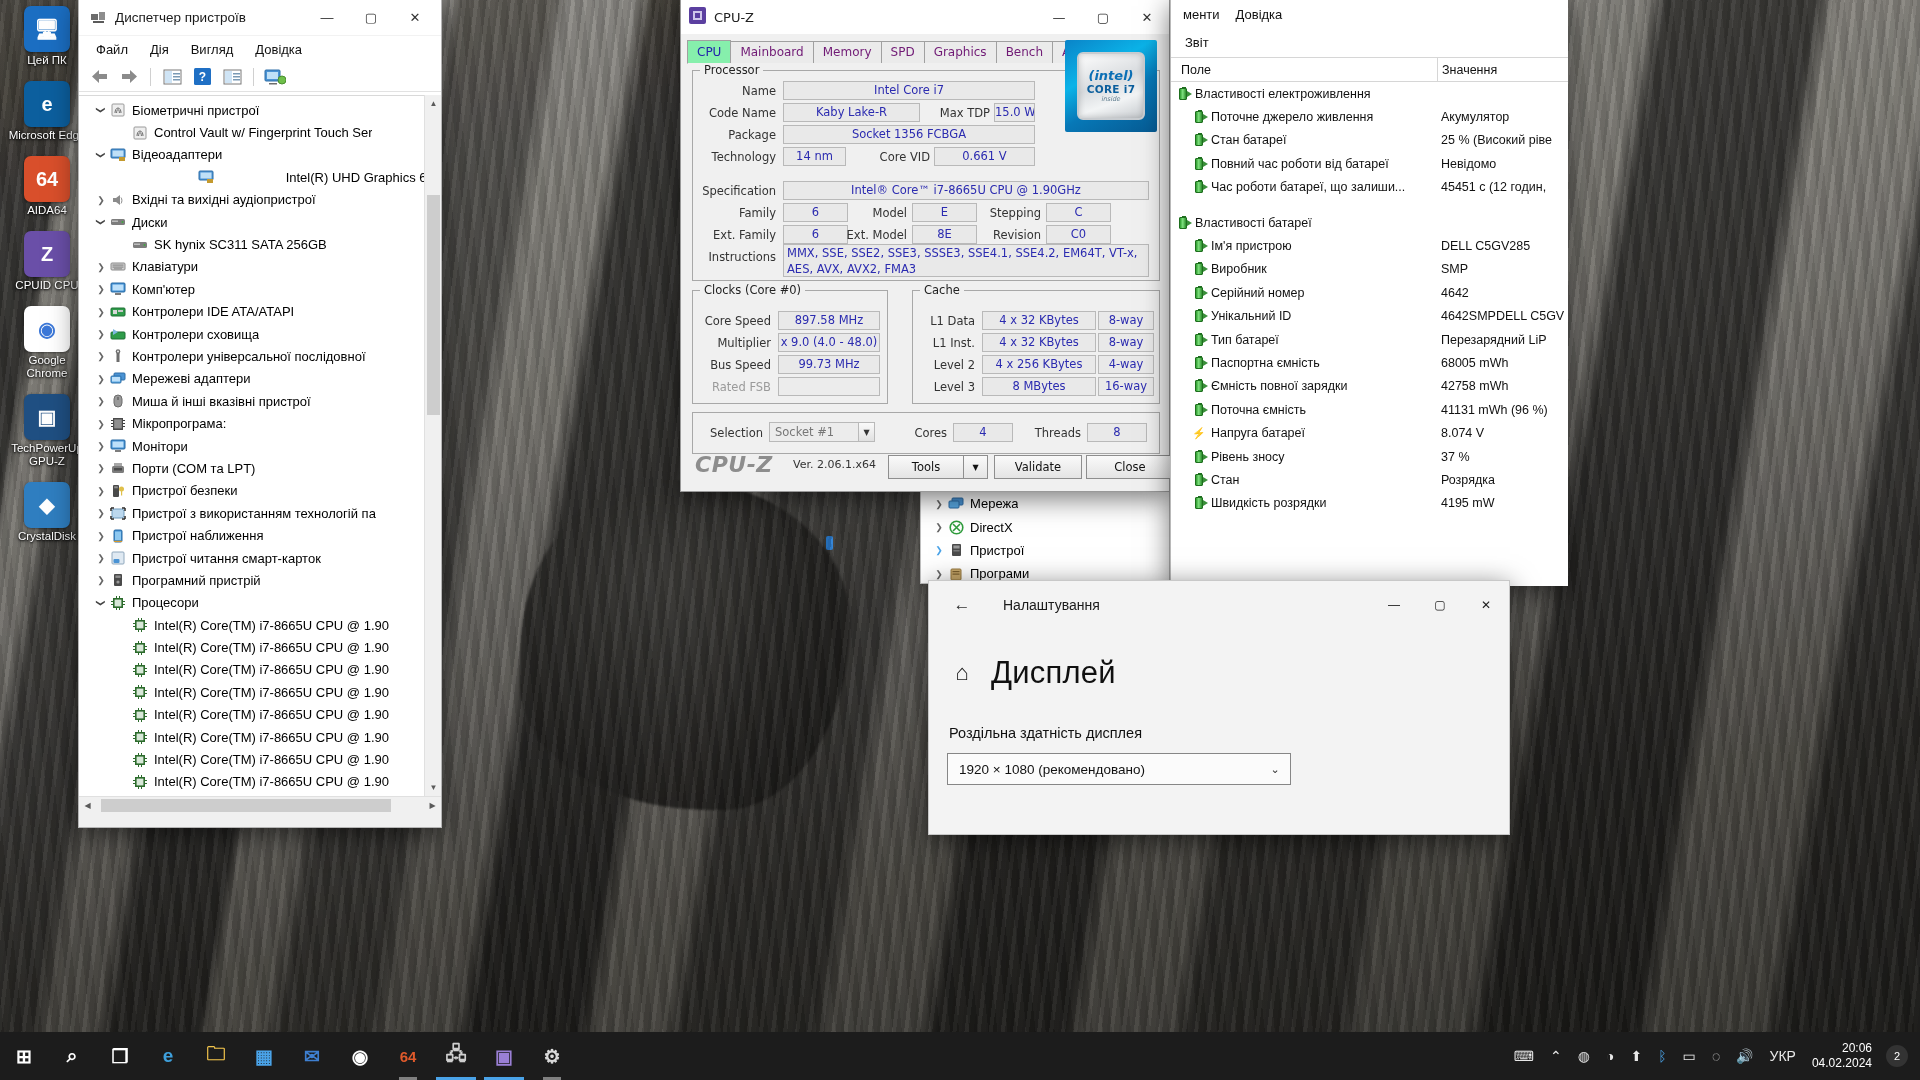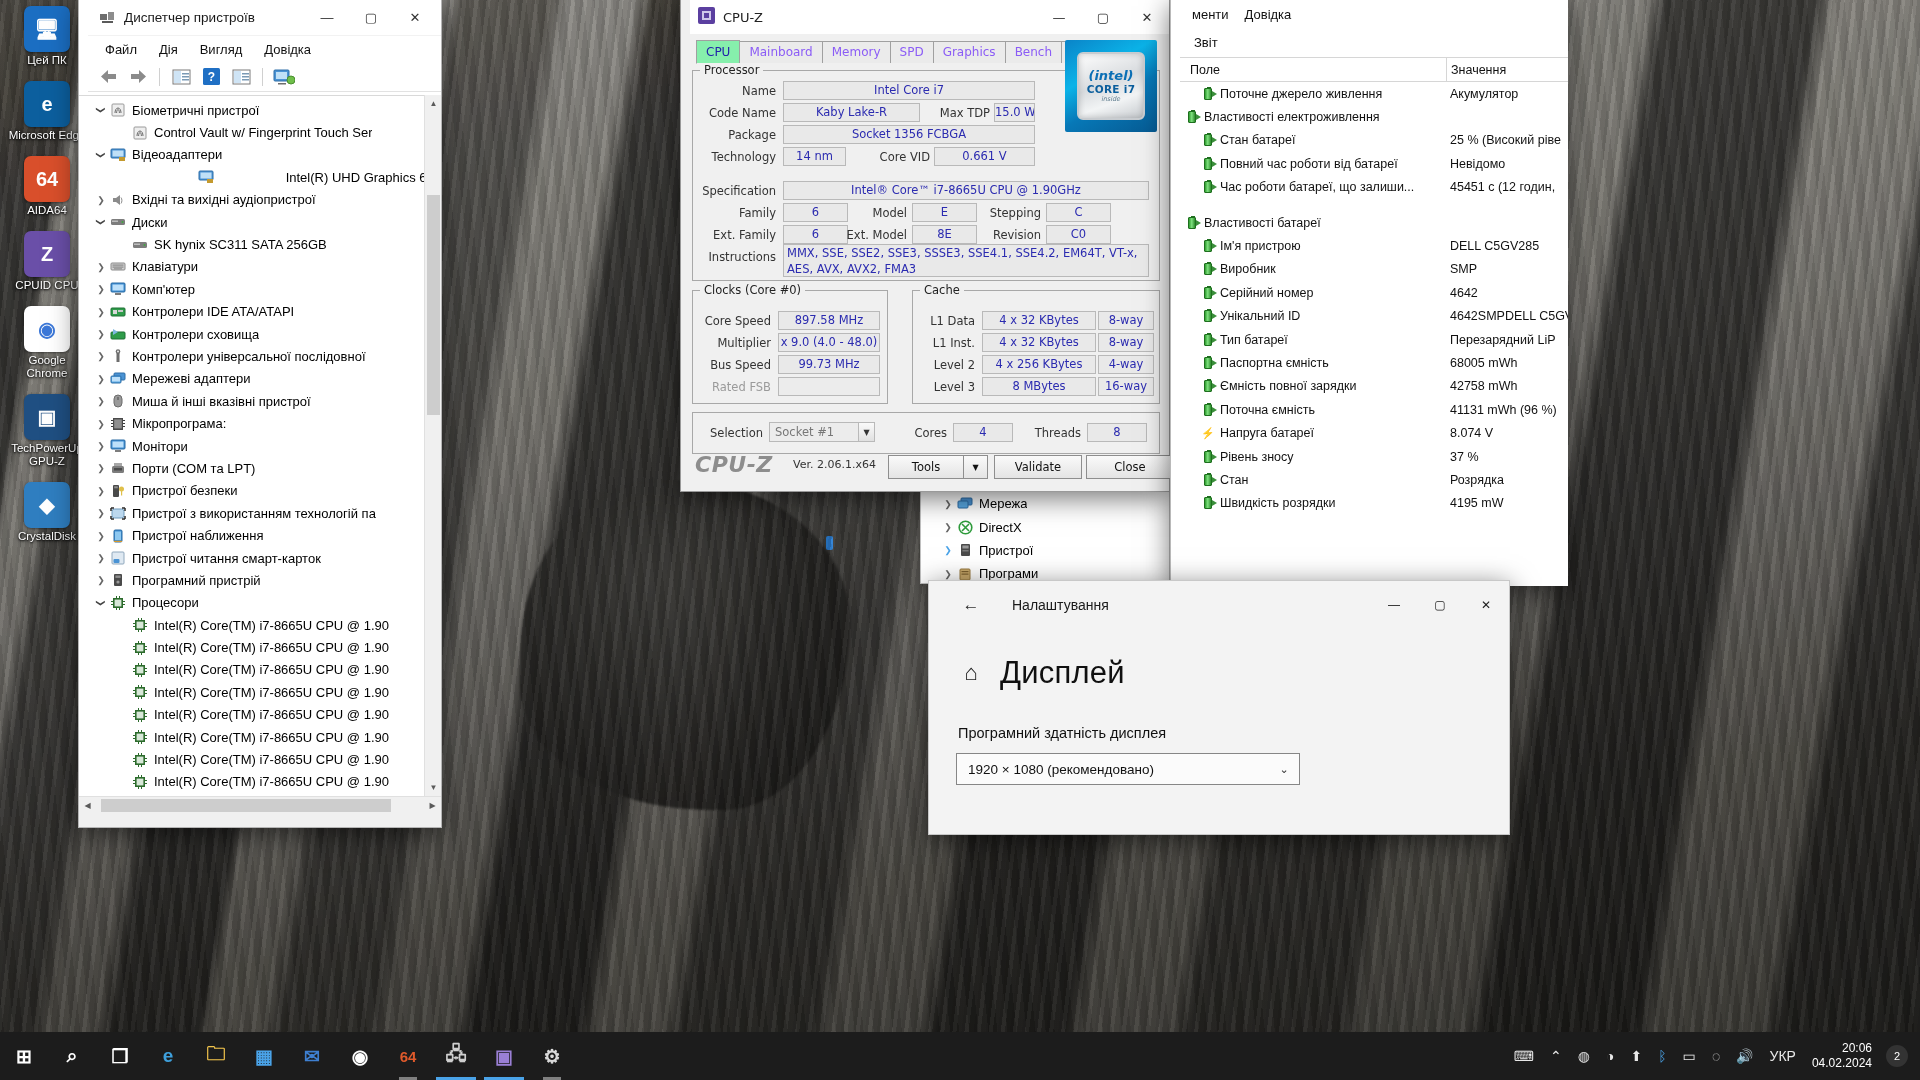--- a/index.html
+++ b/index.html
@@ -44,21 +44,21 @@
     font-size:20px; color:#fff; font-weight:bold;
     box-shadow:0 1px 3px rgba(0,0,0,.5);
   }
   .dicon .lbl {
     font-size:11.5px; color:#fff; line-height:13px;
     text-shadow:0 1px 2px #000, 0 0 4px #000;
     word-wrap:break-word;
   }
 
   
-  .win { position:absolute; background:#f0f0f0; box-shadow:0 6px 26px rgba(0,0,0,.55);padding-left:9px; }
+  .win { position:absolute; background:#f0f0f0; box-shadow:0 6px 26px rgba(0,0,0,.55); }
 
   
   #devmgr { left:78px; top:0; width:364px; height:828px;
             background:#fff; border:1px solid #b5b5b5; border-top:none; }
   #devmgr .title {
     height:36px; background:#fff; display:flex; align-items:center; gap:8px;
     padding:0 4px 0 10px; border-bottom:1px solid #f2f2f2;
   }
   #devmgr .title .t-ico { width:18px; height:18px; display:flex; align-items:center; justify-content:center; }
   #devmgr .title .t-text { font-size:13.5px; color:#1a1a1a; flex:1; }
@@ -94,21 +94,21 @@
                     display:flex; align-items:center; justify-content:center; }
   #devmgr .statusbar { position:absolute; left:0; right:0; bottom:0; height:31px; background:#f0f0f0; }
 
   
   #cpuz { left:680px; top:0; width:490px; height:492px;
           background:#f0f0f0; border:1px solid #999; border-top:none;
           font-family:"DejaVu Sans", sans-serif; }
   #cpuz .title { height:34px; background:#fff; display:flex; align-items:center; gap:8px; padding-left:8px; }
   #cpuz .title .t-text { font-size:13px; color:#222; flex:1; }
   #cpuz .tabs { display:flex; align-items:flex-end; height:24px; margin:5px 0 0 6px; gap:0; }
-  #cpuz .tab { font-size:12px; color:#8b5cf6; padding:3px 9px 4px; cursor:default;
+  #cpuz .tab { font-size:12px; color:#701a75; padding:3px 9px 4px; cursor:default;
                border:1px solid #a0a0a0; border-bottom:none; background:#ebebeb; margin-right:-1px; }
   #cpuz .tab.active { background:#86efac; color:#2222aa; border-bottom:1px solid #f0f0f0;
                       position:relative; top:1px; padding-top:4px; }
   .gbox { position:absolute; border:1px solid #a8a8a8; }
   .gbox > .legend { position:absolute; top:-8px; left:7px; background:#f0f0f0; padding:0 4px;
                     font-size:11.5px; color:#222; }
   .fld { position:absolute; font-size:11.5px; }
   .flabel { color:#333; text-align:right; }
   .fval { background:#e9e9e9; border:1px solid #b9b9b9; color:#2b2bb0; text-align:center;
           line-height:17px; height:19px; overflow:hidden; white-space:nowrap; }
@@ -917,37 +917,37 @@
   <div class="menubar" id="aida-menu">
       <span>менти</span>
       <span>Довідка</span>
     </div>
   <div class="report">Звіт</div>
   <div class="hdr">
     <div class="c1">Поле</div>
     <div class="c2">Значення</div>
   </div>
   <div id="aida-rows">
+      <div class="arow group">
+        <div class="c1">
+          <span class="bat-ico arrow">
+            <i></i>
+          </span>
+          <span>Властивості електроживлення</span>
+        </div>
+        <div class="c2"></div>
+      </div>
       <div class="arow child">
         <div class="c1">
           <span class="bat-ico arrow">
             <i></i>
           </span>
           <span>Поточне джерело живлення</span>
         </div>
         <div class="c2">Акумулятор</div>
-      </div>
-      <div class="arow group">
-        <div class="c1">
-          <span class="bat-ico arrow">
-            <i></i>
-          </span>
-          <span>Властивості електроживлення</span>
-        </div>
-        <div class="c2"></div>
       </div>
       <div class="arow child">
         <div class="c1">
           <span class="bat-ico arrow">
             <i></i>
           </span>
           <span>Стан батареї</span>
         </div>
         <div class="c2">25 % (Високий ріве</div>
       </div>
@@ -1094,21 +1094,21 @@
     <span class="t-text">Налаштування</span>
     <span class="wbtn">—</span>
     <span class="wbtn">▢</span>
     <span class="wbtn">✕</span>
   </div>
   <div class="body">
     <div class="pagehdr">
       <span class="home-ico">⌂</span>
       <span class="pagetitle">Дисплей</span>
     </div>
-    <div class="sect">Програмний здатність дисплея</div>
+    <div class="sect">Роздільна здатність дисплея</div>
     <div class="combo">
       <span>1920 × 1080 (рекомендовано)</span>
       <span class="arw">⌄</span>
     </div>
   </div>
 </div>
 
 <div id="taskbar">
   <div class="tb-left" id="tb-items">
       <div class="tbi">

